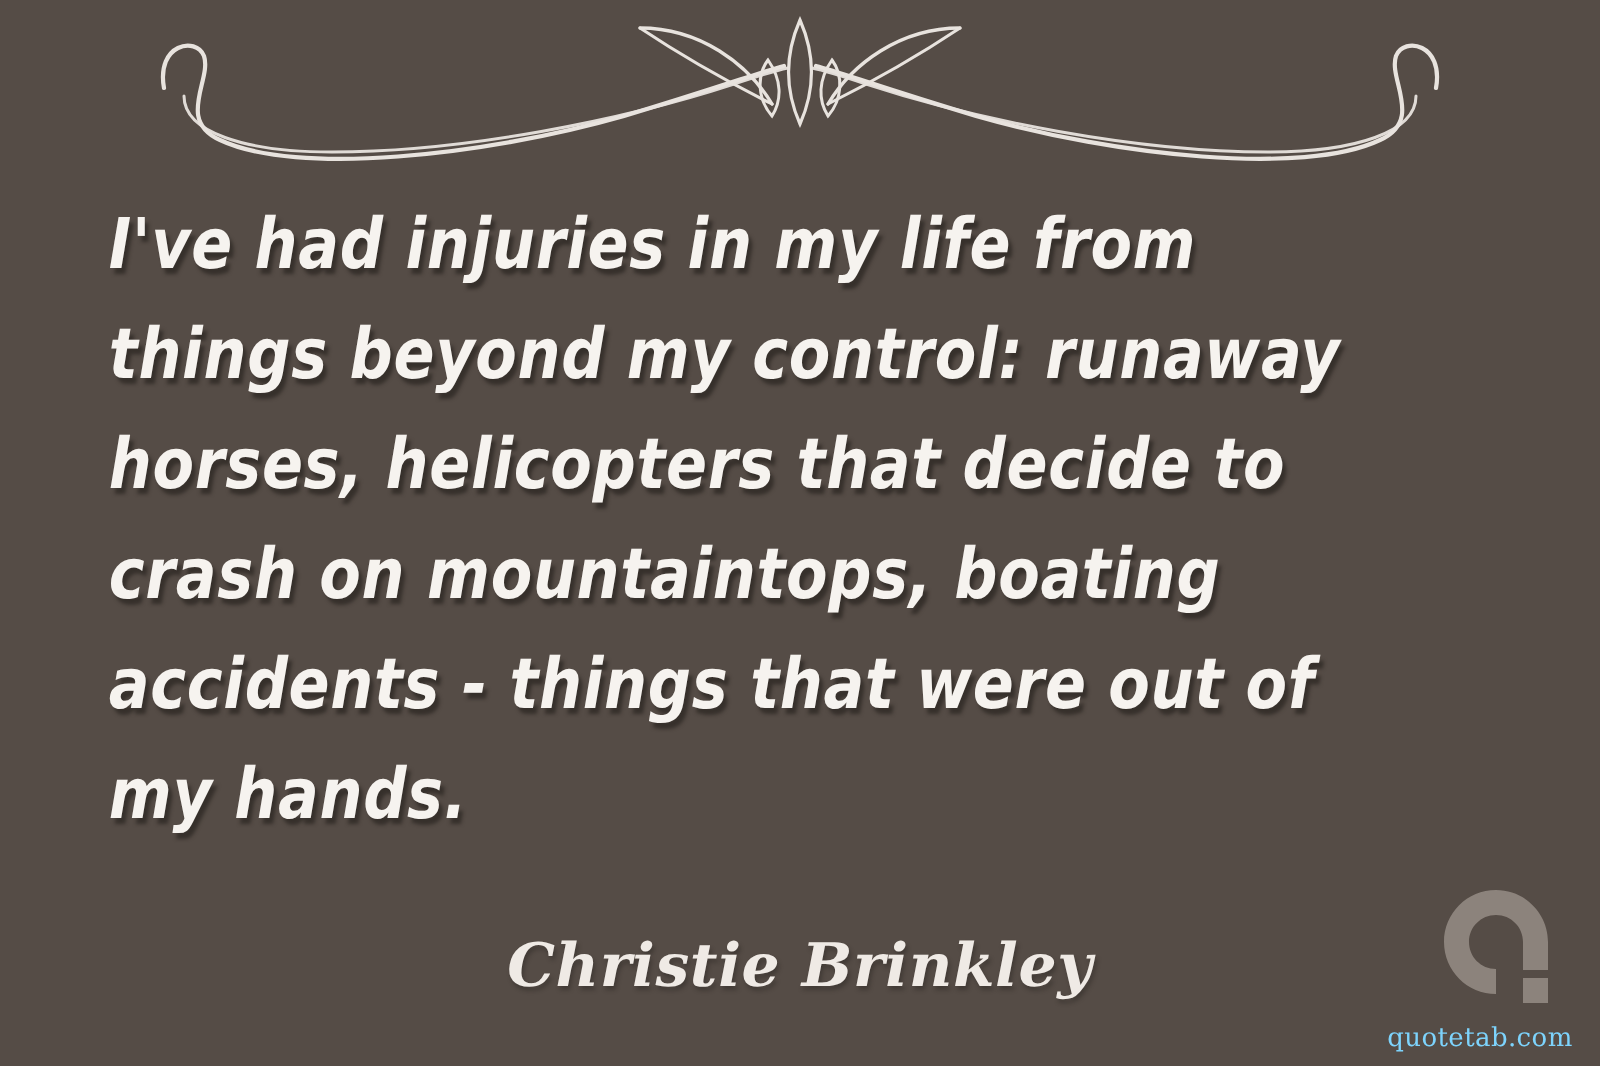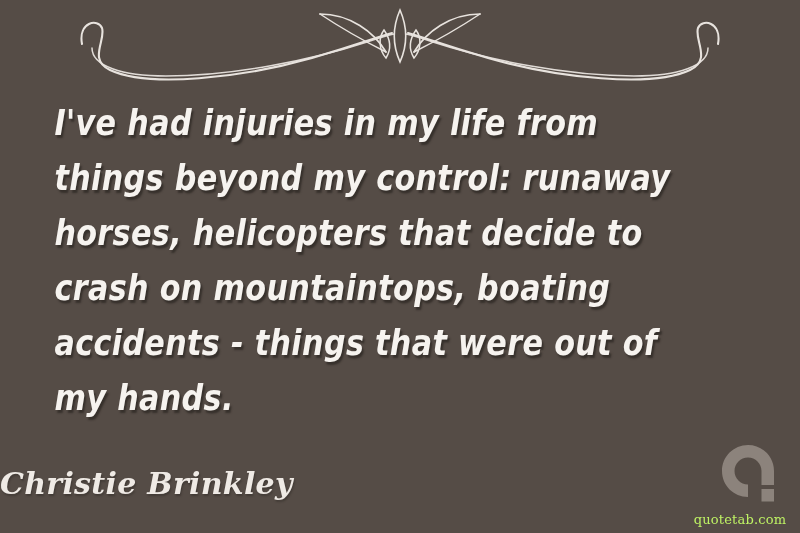--- a/index.html
+++ b/index.html
@@ -59,21 +59,21 @@
     transform: scaleX(0.96);
     transform-origin: center;
   }
 
   
   #author {
     position: absolute;
     left: 0;
     top: 466px;
     width: 800px;
-    text-align: left;
+    text-align: center;
     font-family: "DejaVu Serif", serif;
     font-style: italic;
     font-weight: bold;
     font-size: 30px;
     color: #EFEAE5;
     letter-spacing: 0.01em;
     text-shadow: 1px 2px 2px rgba(30,25,22,0.35);
   }
 
   
@@ -97,21 +97,21 @@
     height: 100%;
   }
   #watermark-text {
     position: absolute;
     left: 0;
     bottom: 2px;
     width: 104px;
     text-align: center;
     font-family: "DejaVu Serif", serif;
     font-size: 13px;
-    color: #bef264;
+    color: #7dd3fc;
     letter-spacing: 0.2px;
   }
 </style>
 </head>
 <body>
 
 <div id="quote-card">
 
   <div id="ornament">
     <svg viewBox="0 0 676 76" xmlns="http://www.w3.org/2000/svg" fill="none" stroke="#E8E3DE" stroke-linecap="round">

